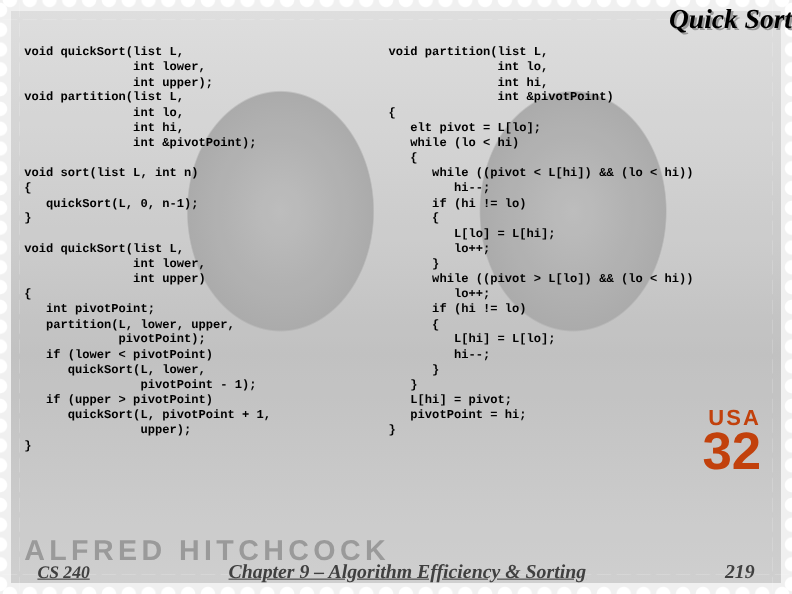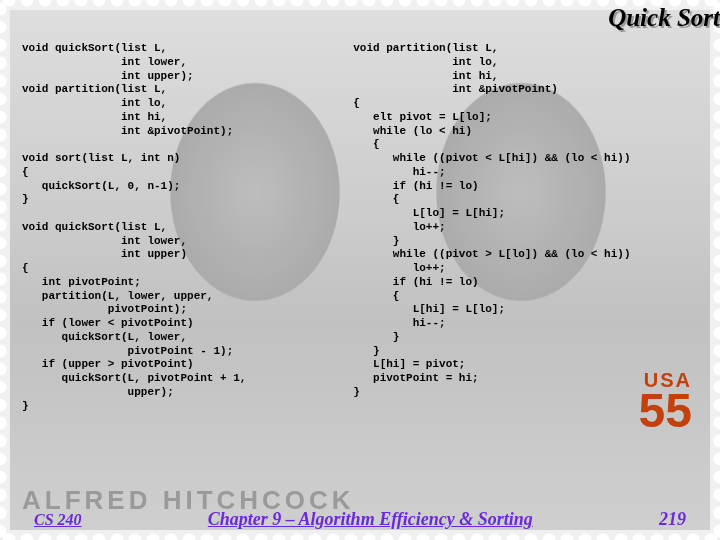--- a/index.html
+++ b/index.html
@@ -118,36 +118,36 @@
     left: 0; right: 0;
     bottom: 10px;
     display: flex;
     justify-content: space-between;
     align-items: baseline;
     padding: 0 34px;
     z-index: 5;
     font-family: Georgia, serif;
     font-style: italic;
     font-weight: 700;
-    color: #6d28d9;
+    color: #404040;
   }
   .footer .course { font-size: 16px; text-decoration: underline; }
   .footer .chapter { font-size: 18px; text-decoration: underline; }
   .footer .page { font-size: 18px; }
 </style>
 </head>
 <body>
 
 <div class="slide">
 
   <div class="bg-photo"></div>
   <div class="bg-name">ALFRED HITCHCOCK</div>
   <div class="bg-usa">
     <div class="usa">USA</div>
-    <div class="n32">55</div>
+    <div class="n32">32</div>
   </div>
 
   <div class="perf top"></div>
   <div class="perf bottom"></div>
   <div class="perf left"></div>
   <div class="perf right"></div>
 
   <div class="title">Quick Sort</div>
 
   <div class="code-area">

